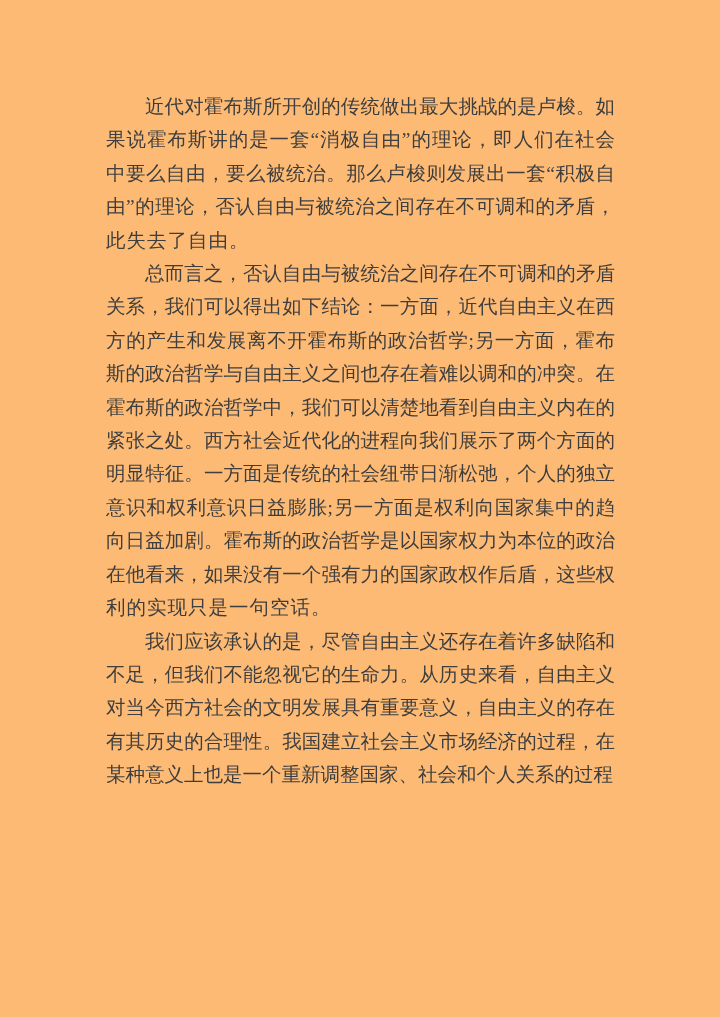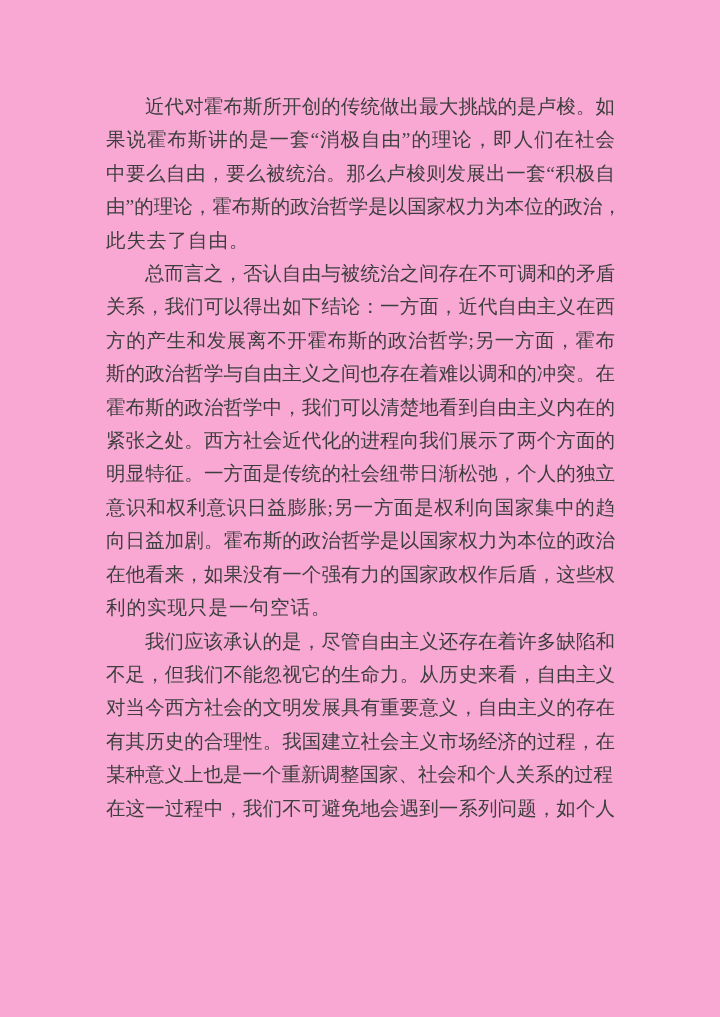--- a/index.html
+++ b/index.html
@@ -4,21 +4,21 @@
 <style>
   html, body {
     margin: 0;
     padding: 0;
     background: #ffffff;
   }
   .page {
     position: relative;
     width: 720px;
     height: 1017px;
-    background: #f9a8d4;
+    background: #fdba74;
     overflow: hidden;
   }
   .textblock {
     position: absolute;
     left: 106px;
     top: 90px;
     width: 509px;
     color: #3e3e3e;
     font-family: "Liberation Serif", "DejaVu Serif", serif;
     font-size: 19.5px;
@@ -44,21 +44,21 @@
 </head>
 <body>
 
 <div class="page">
   <div class="textblock">
 
     <div>
       <div class="line indent">近代对霍布斯所开创的传统做出最大挑战的是卢梭。如</div>
       <div class="line">果说霍布斯讲的是一套“消极自由”的理论，即人们在社会</div>
       <div class="line">中要么自由，要么被统治。那么卢梭则发展出一套“积极自</div>
-      <div class="line">由”的理论，霍布斯的政治哲学是以国家权力为本位的政治，</div>
+      <div class="line">由”的理论，否认自由与被统治之间存在不可调和的矛盾，</div>
       <div class="line end">此失去了自由。</div>
     </div>
 
     <div>
       <div class="line indent">总而言之，否认自由与被统治之间存在不可调和的矛盾</div>
       <div class="line">关系，我们可以得出如下结论：一方面，近代自由主义在西</div>
       <div class="line">方的产生和发展离不开霍布斯的政治哲学;另一方面，霍布</div>
       <div class="line">斯的政治哲学与自由主义之间也存在着难以调和的冲突。在</div>
       <div class="line">霍布斯的政治哲学中，我们可以清楚地看到自由主义内在的</div>
       <div class="line">紧张之处。西方社会近代化的进程向我们展示了两个方面的</div>
@@ -68,17 +68,16 @@
       <div class="line">在他看来，如果没有一个强有力的国家政权作后盾，这些权</div>
       <div class="line end">利的实现只是一句空话。</div>
     </div>
 
     <div>
       <div class="line indent">我们应该承认的是，尽管自由主义还存在着许多缺陷和</div>
       <div class="line">不足，但我们不能忽视它的生命力。从历史来看，自由主义</div>
       <div class="line">对当今西方社会的文明发展具有重要意义，自由主义的存在</div>
       <div class="line">有其历史的合理性。我国建立社会主义市场经济的过程，在</div>
       <div class="line">某种意义上也是一个重新调整国家、社会和个人关系的过程，</div>
-      <div class="line">在这一过程中，我们不可避免地会遇到一系列问题，如个人</div>
     </div>
 
   </div>
 </div>
 
 </body></html>

